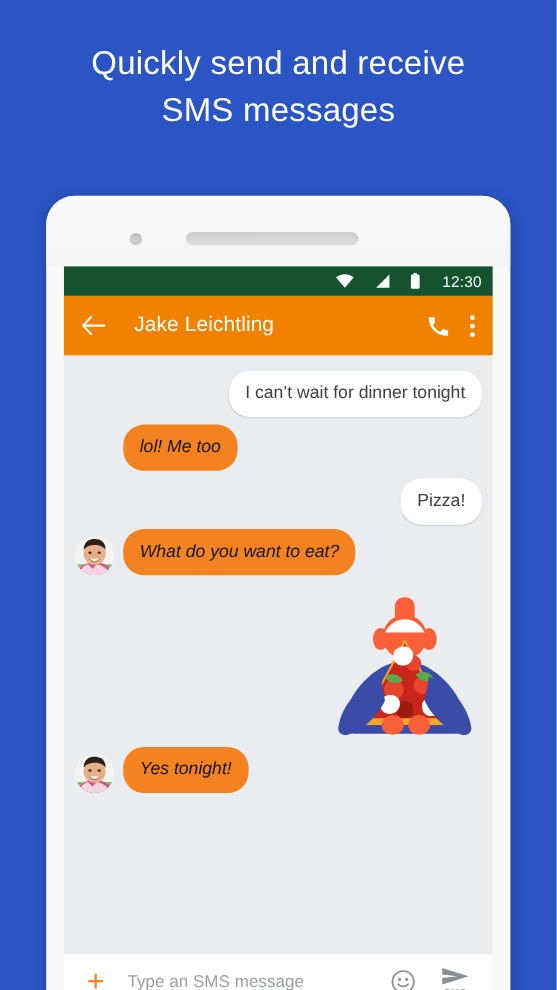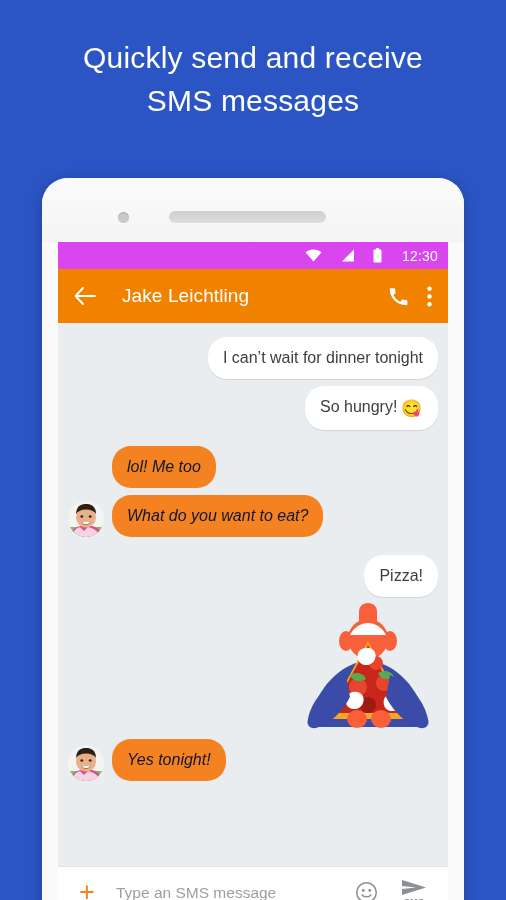--- a/index.html
+++ b/index.html
@@ -60,21 +60,21 @@
     left: 16px; right: 16px; top: 64px; bottom: 0;
     background: #EAEDEF;
     display: flex;
     flex-direction: column;
     overflow: hidden;
   }
 
   
   .status-bar {
     height: 27px;
-    background: #d946ef;
+    background: #14532d;
     display: flex;
     align-items: center;
     justify-content: flex-end;
     padding-right: 10px;
     gap: 18px;
     flex: 0 0 auto;
   }
   .status-icon { display: flex; align-items: center; }
   .status-time {
     color: #FFFFFF;
@@ -257,29 +257,28 @@
         </svg>
       </span>
     </div>
 
     <div class="conversation">
 
       <div class="msg-row out">
         <div class="bubble white">I can’t wait for dinner tonight</div>
       </div>
 
-      <div class="msg-row out" style="margin-bottom:16px;">
-        <div class="bubble white">
-          <span>So hungry! </span><span class="emoji">😋</span>
-        </div>
-      </div>
 
       <div class="msg-row in">
         <div class="avatar-spacer"></div>
         <div class="bubble orange">lol! Me too</div>
+      </div>
+
+      <div class="msg-row out" style="margin-bottom:4px;">
+        <div class="bubble white">Pizza!</div>
       </div>
 
       <div class="msg-row in" style="margin-bottom:18px;">
         <div class="avatar">
           <svg width="36" height="36" viewBox="0 0 36 36">
             <defs>
                 <clipPath id="avclip1">
                   <circle cx="18" cy="18" r="18"></circle>
                 </clipPath>
               </defs>
@@ -293,24 +292,20 @@
               <ellipse cx="13.8" cy="15.5" rx="1.5" ry="1.2" fill="#3A2A1E"></ellipse>
               <ellipse cx="22.2" cy="15.5" rx="1.5" ry="1.2" fill="#3A2A1E"></ellipse>
               <path d="M13.5 21 C16 24 20 24 22.5 21 Z" fill="#FFFFFF"></path>
               <path d="M13.5 21 C16 24.5 20 24.5 22.5 21" stroke="#9C5E42" stroke-width="0.8" fill="none"></path>
             </g>
           </svg>
         </div>
         <div class="bubble orange">What do you want to eat?</div>
       </div>
 
-      <div class="msg-row out" style="margin-bottom:4px;">
-        <div class="bubble white">Pizza!</div>
-      </div>
-
       <div class="sticker-row">
         <div class="sticker">
           <svg width="140" height="132" viewBox="0 0 140 132">
 
             <path d="M70 2 C76 2 79 6 79 11 L79 20 L61 20 L61 11 C61 6 64 2 70 2 Z" fill="#F9603A"></path>
             <rect x="66" y="14" width="8" height="12" rx="3" fill="#F9603A"></rect>
 
             <circle cx="70" cy="38" r="20" fill="#F9603A"></circle>
 
             <ellipse cx="48" cy="40" rx="7" ry="10" fill="#F9603A"></ellipse>

